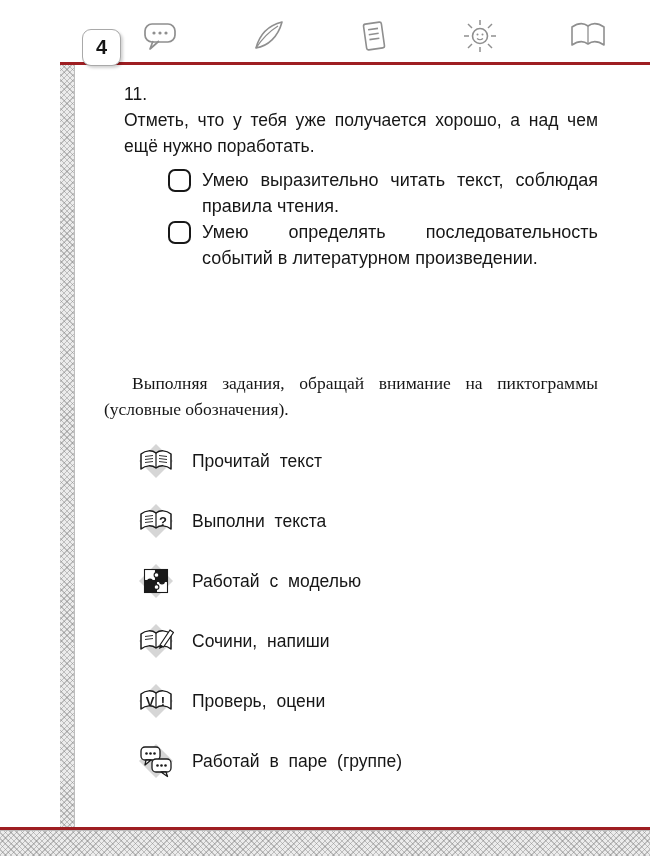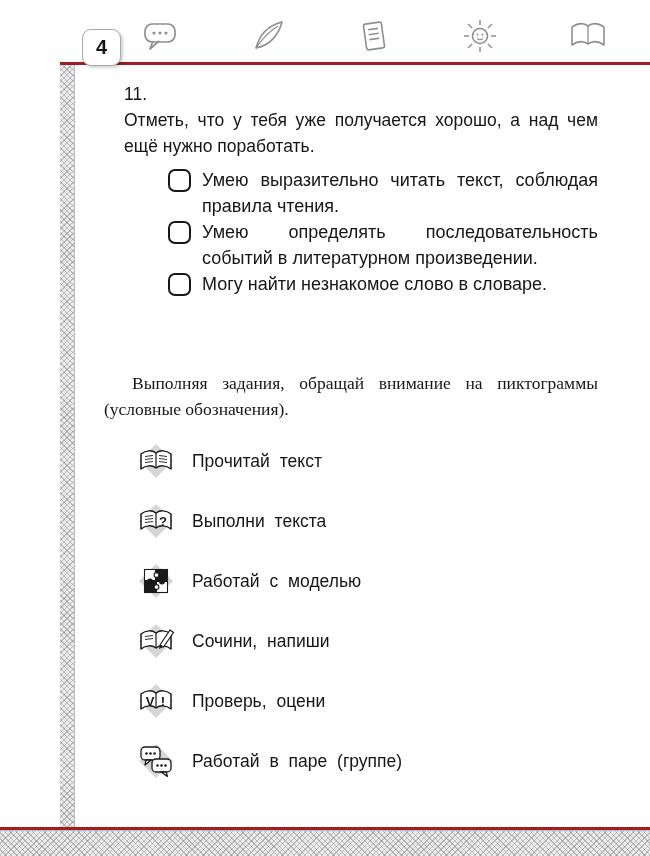--- a/index.html
+++ b/index.html
@@ -140,24 +140,20 @@
     </div>
     <div class="check-list">
       <div class="check-item">
         <span class="checkbox"></span>
         <span class="check-label">Умею выразительно читать текст, соблюдая правила чтения.</span>
       </div>
       <div class="check-item">
         <span class="checkbox"></span>
         <span class="check-label">Умею определять последовательность событий в литературном произведении.</span>
       </div>
-      <div class="check-item">
-        <span class="checkbox"></span>
-        <span class="check-label">Могу найти незнакомое слово в словаре.</span>
-      </div>
     </div>
   </div>
 
   <p class="note">Выполняя задания, обращай внимание на пиктограммы (условные обозначения).</p>
 
   <div class="legend">
 
     <div class="legend-row">
       <span class="picto">
         <svg viewBox="0 0 46 46" width="46" height="46">

